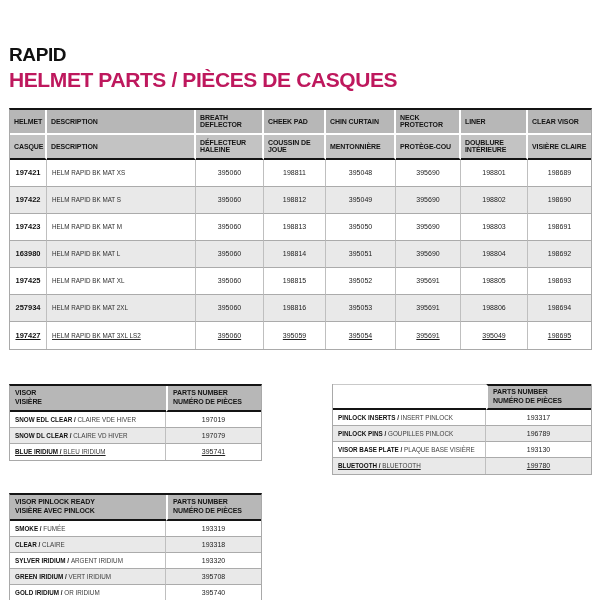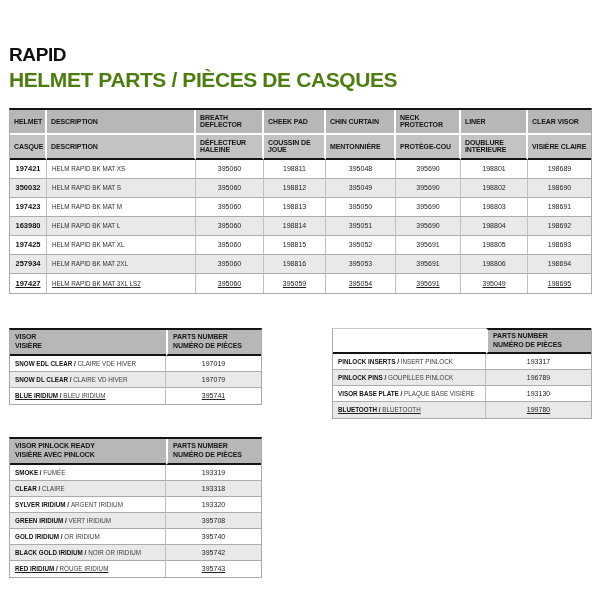--- a/index.html
+++ b/index.html
@@ -2,41 +2,41 @@
 <html><head>
 <meta charset="utf-8">
 <style>
   * { box-sizing: border-box; margin: 0; padding: 0; }
   html, body { width: 600px; height: 600px; background: #fff; }
   body { font-family: "Liberation Sans", sans-serif; color: #1a1a1a; }
   .page { padding: 44px 8px 0 9px; }
 
   
   .title1 { font-size: 19px; font-weight: bold; letter-spacing: -0.4px; line-height: 1.2; color: #111; }
-  .title2 { font-size: 21px; font-weight: bold; letter-spacing: -0.4px; line-height: 1.2; color: #4d7c0f; }
+  .title2 { font-size: 21px; font-weight: bold; letter-spacing: -0.4px; line-height: 1.2; color: #be185d; }
 
   
   .twrap { border: 1px solid #a9a9a9; border-top: 2px solid #141414; display: inline-block; vertical-align: top; }
   table { border-collapse: separate; border-spacing: 0; table-layout: fixed; }
   th { background: #b7b7b7; font-size: 7px; font-weight: bold; text-align: left;
        padding: 2px 4px; vertical-align: middle; letter-spacing: -0.1px; color: #151515; }
   td { font-size: 7px; padding: 1px 3px; vertical-align: middle; color: #222;
        border-right: 1px solid #bfbfbf; border-bottom: 1px solid #ababab; background: #fff; }
   td:last-child { border-right: none; }
   tbody tr:last-child td { border-bottom: none; text-decoration: underline; }
   tbody tr:nth-child(even) td { background: #e9e9e9; }
 
   
   .main-wrap { margin-top: 16px; }
   table.main { width: 581px; }
   table.main th { height: 25px; border-right: 2px solid #fff; }
   table.main th:last-child { border-right: none; }
   table.main tr.hdr-en th { border-bottom: 2px solid #fff; background: #b7b7b7; }
   table.main tr.hdr-fr th { border-bottom: 2px solid #141414; background: #c3c3c3; }
-  table.main td { height: 19px; text-align: center; }
+  table.main td { height: 27px; text-align: center; }
   table.main td.helm { font-weight: bold; font-size: 7.5px; color: #111; }
   table.main td.desc { text-align: left; font-size: 6.3px; color: #2e2e2e; padding-left: 5px; }
 
   
   .row2 { display: flex; margin-top: 34px; align-items: flex-start; }
   .row3 { margin-top: 18px; }
   .acc-wrap { margin-left: 70px; border-top: none; }
   table.sub { }
   table.sub th { height: 26px; border-bottom: 2px solid #141414; padding: 2px 5px; line-height: 1.25; }
   table.sub th.parts { border-left: 2px solid #fff; }
@@ -99,21 +99,21 @@
           <td class="helm">197421</td>
           <td class="desc">HELM RAPID BK MAT XS</td>
           <td>395060</td>
           <td>198811</td>
           <td>395048</td>
           <td>395690</td>
           <td>198801</td>
           <td>198689</td>
         </tr>
         <tr>
-          <td class="helm">350032</td>
+          <td class="helm">197422</td>
           <td class="desc">HELM RAPID BK MAT S</td>
           <td>395060</td>
           <td>198812</td>
           <td>395049</td>
           <td>395690</td>
           <td>198802</td>
           <td>198690</td>
         </tr>
         <tr>
           <td class="helm">197423</td>

